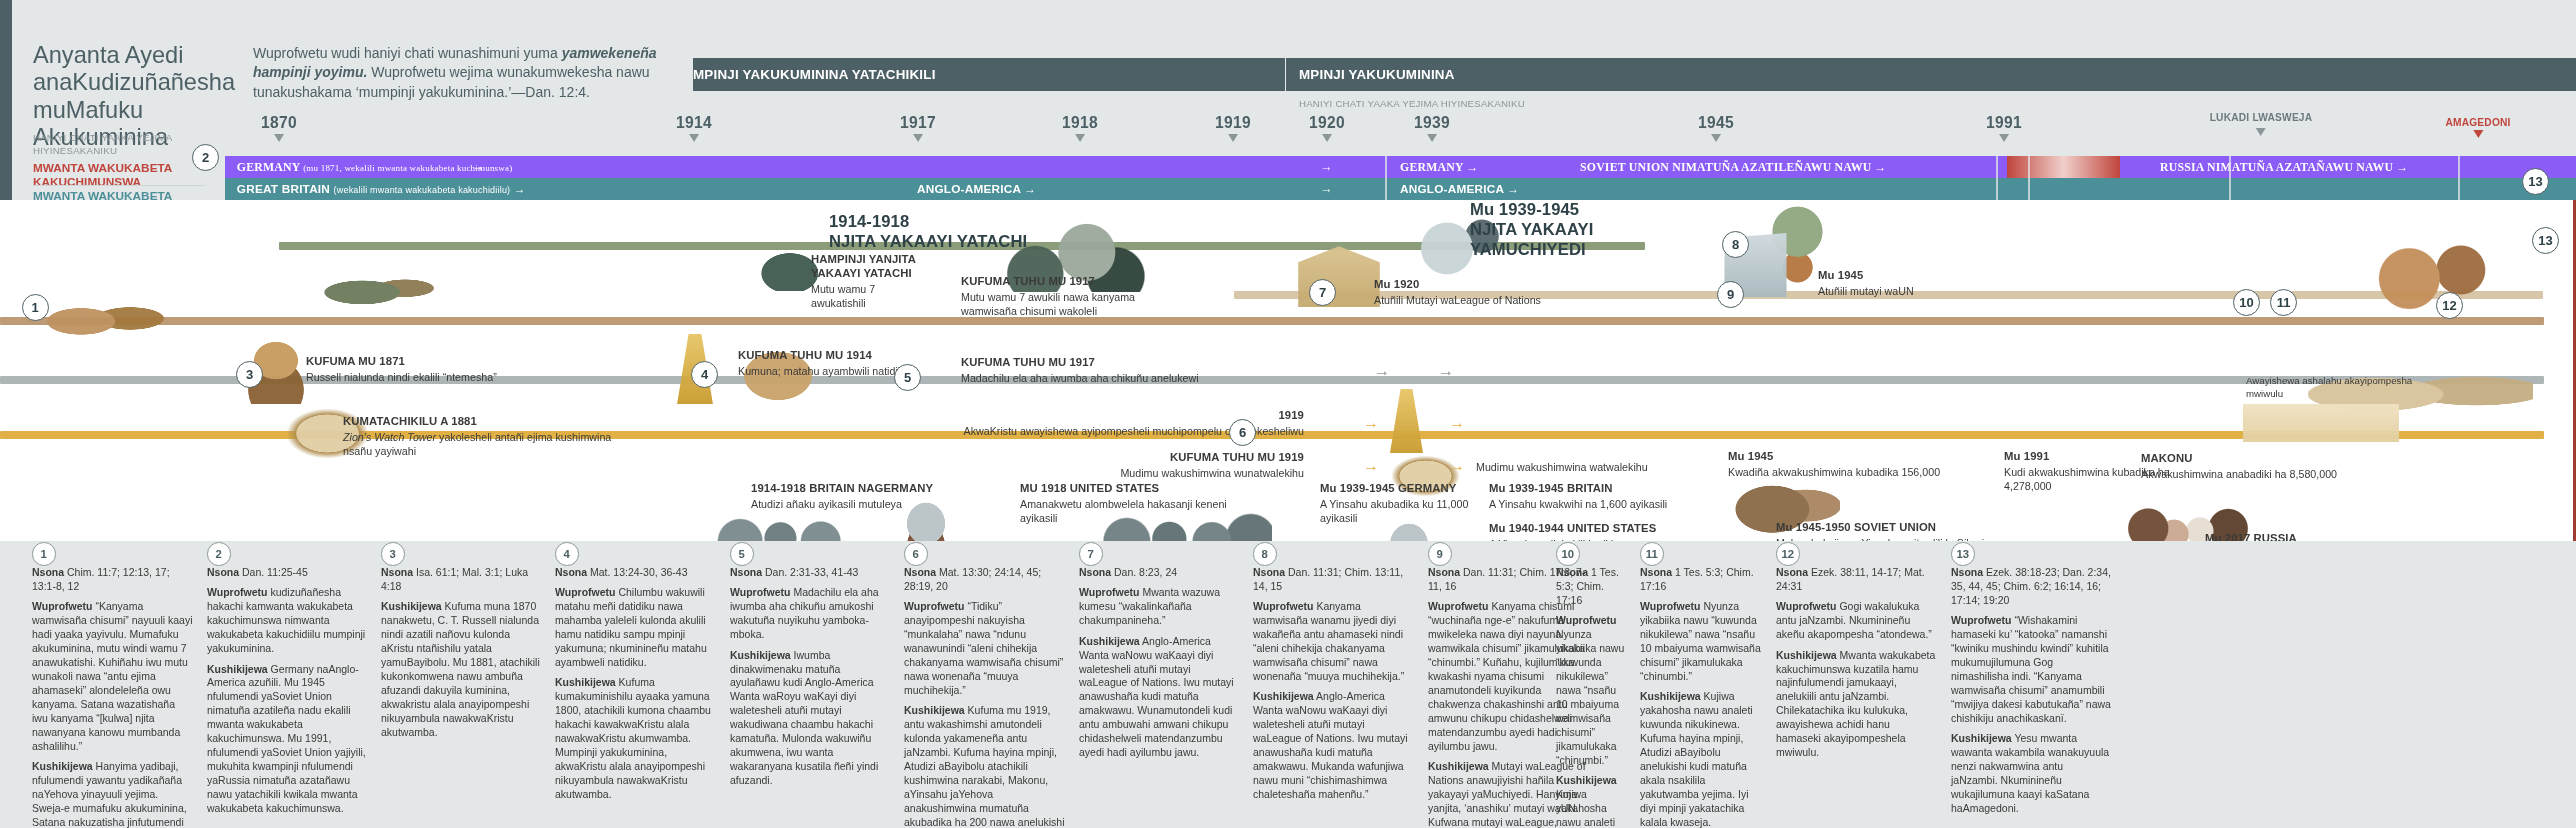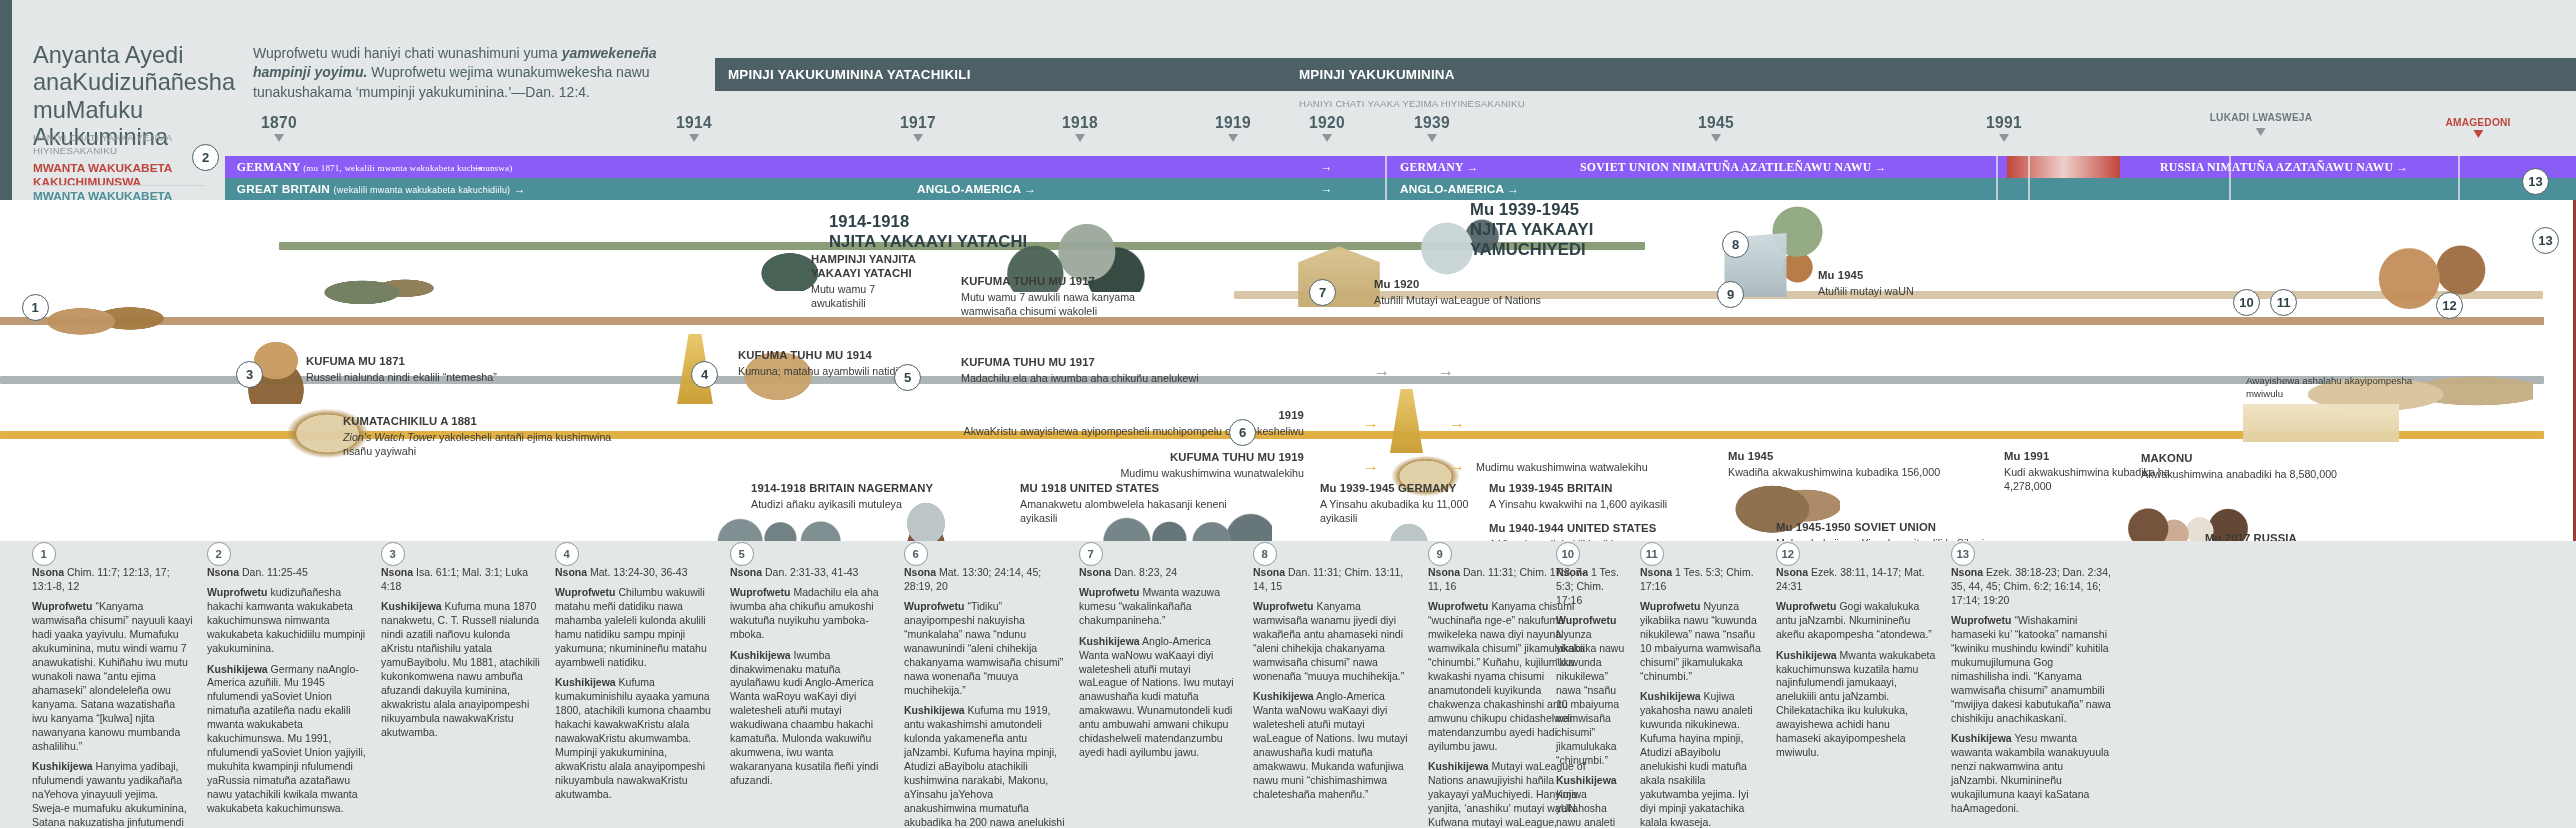--- a/index.html
+++ b/index.html
@@ -12,21 +12,21 @@
   
   .title{position:absolute;left:33px;top:42px;width:236px;color:#4d6065;
          font-size:23.6px;line-height:1.16;font-weight:400;}
   .intro{position:absolute;left:253px;top:44px;width:429px;color:#4d6065;
          font-size:14px;line-height:1.38;}
   .intro i{font-weight:700;font-style:italic;}
 
   
   .era{position:absolute;top:58px;height:33px;background:#4d6065;color:#fff;
        font-size:13.4px;font-weight:700;letter-spacing:0.2px;display:flex;align-items:center;}
-  .era.a{left:715px;width:592px;padding-left:13px;}
+  .era.a{left:693px;width:592px;}
   .era.b{left:1286px;width:1290px;padding-left:13px;}
 
   .hint{position:absolute;font-size:9.7px;color:#8b9699;letter-spacing:0.2px;line-height:1.3;}
   .hint.h1{left:33px;top:132px;width:161px;}
   .hint.h2{left:1299px;top:98px;width:279px;}
 
   
   .yearwrap{position:absolute;left:0;top:114px;width:2576px;height:38px;}
   .yr{position:absolute;transform:translateX(-50%);text-align:center;}
   .yr .n{font-size:15.6px;font-weight:700;color:#4d6065;letter-spacing:0.3px;}

